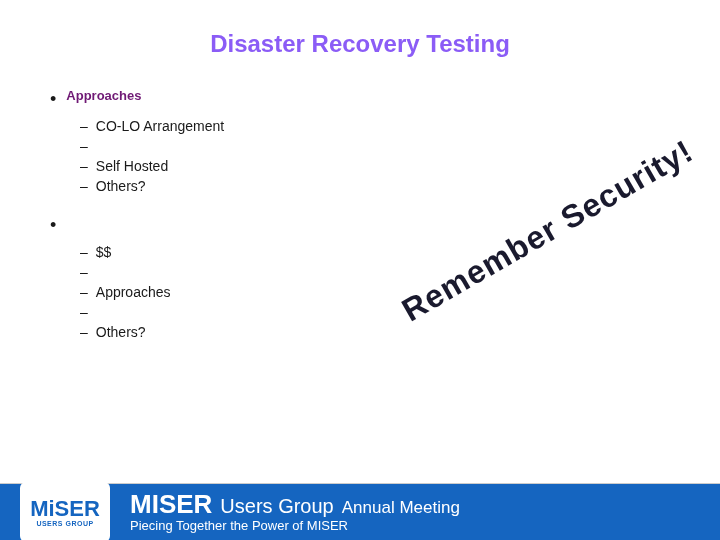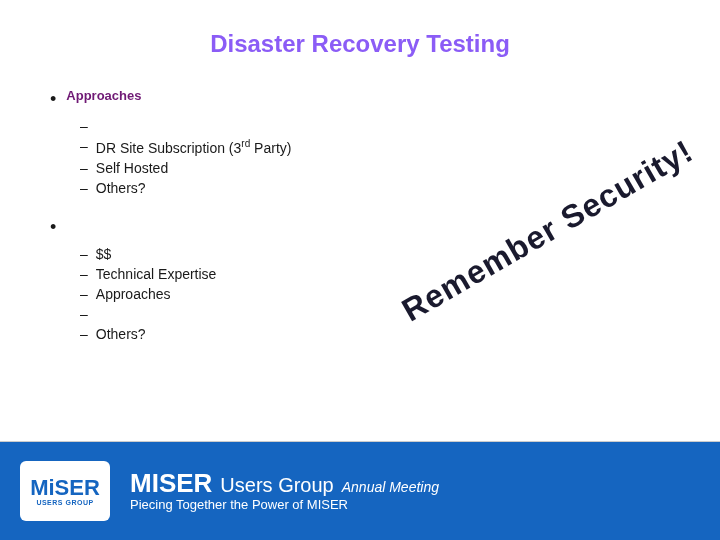--- a/index.html
+++ b/index.html
@@ -93,21 +93,21 @@
       font-weight: bold;
       color: #1a1a2e;
       transform: rotate(-30deg);
       transform-origin: right center;
       white-space: nowrap;
       letter-spacing: 1px;
     }
 
     
     .footer {
-      height: 98px;
+      height: 56px;
       background: #1565c0;
       display: flex;
       align-items: center;
       padding: 0 20px;
       gap: 20px;
       flex-shrink: 0;
     }
 
     .footer-logo {
       background: #ffffff;
@@ -153,23 +153,22 @@
       line-height: 1;
     }
 
     .footer-users-group {
       font-size: 20px;
       font-weight: normal;
       color: #ffffff;
     }
 
     .footer-annual {
-      font-size: 14px;
-      color: #ffffff;
-      font-style: italic;
+      font-size: 17px;
+      color: #ffffff;
     }
 
     .footer-tagline {
       font-size: 13px;
       color: #ffffff;
     }
 
     .divider-line {
       border: none;
       border-top: 1px solid #cccccc;
@@ -184,24 +183,24 @@
     <h1 class="slide-title">Disaster Recovery Testing</h1>
 
     <div class="bullet-section">
       <div class="main-bullet">
         <span class="bullet-dot">•</span>
         <span class="bullet-label">Approaches</span>
       </div>
       <div class="sub-bullets">
         <div class="sub-bullet">
           <span class="sub-dash">–</span>
-        </div>
-        <div class="sub-bullet">
-          <span class="sub-dash">–</span>
-          <span class="sub-text">DR Site Subscription (3<sup>rd</sup> Party)</span>
+          <span class="sub-text">CO-LO Arrangement</span>
+        </div>
+        <div class="sub-bullet">
+          <span class="sub-dash">–</span>
         </div>
         <div class="sub-bullet">
           <span class="sub-dash">–</span>
           <span class="sub-text">Self Hosted</span>
         </div>
         <div class="sub-bullet">
           <span class="sub-dash">–</span>
           <span class="sub-text">Others?</span>
         </div>
       </div>
@@ -211,21 +210,20 @@
       <div class="main-bullet">
         <span class="bullet-dot">•</span>
       </div>
       <div class="sub-bullets">
         <div class="sub-bullet">
           <span class="sub-dash">–</span>
           <span class="sub-text">$$</span>
         </div>
         <div class="sub-bullet">
           <span class="sub-dash">–</span>
-          <span class="sub-text">Technical Expertise</span>
         </div>
         <div class="sub-bullet">
           <span class="sub-dash">–</span>
           <span class="sub-text">Approaches</span>
         </div>
         <div class="sub-bullet">
           <span class="sub-dash">–</span>
         </div>
         <div class="sub-bullet">
           <span class="sub-dash">–</span>

